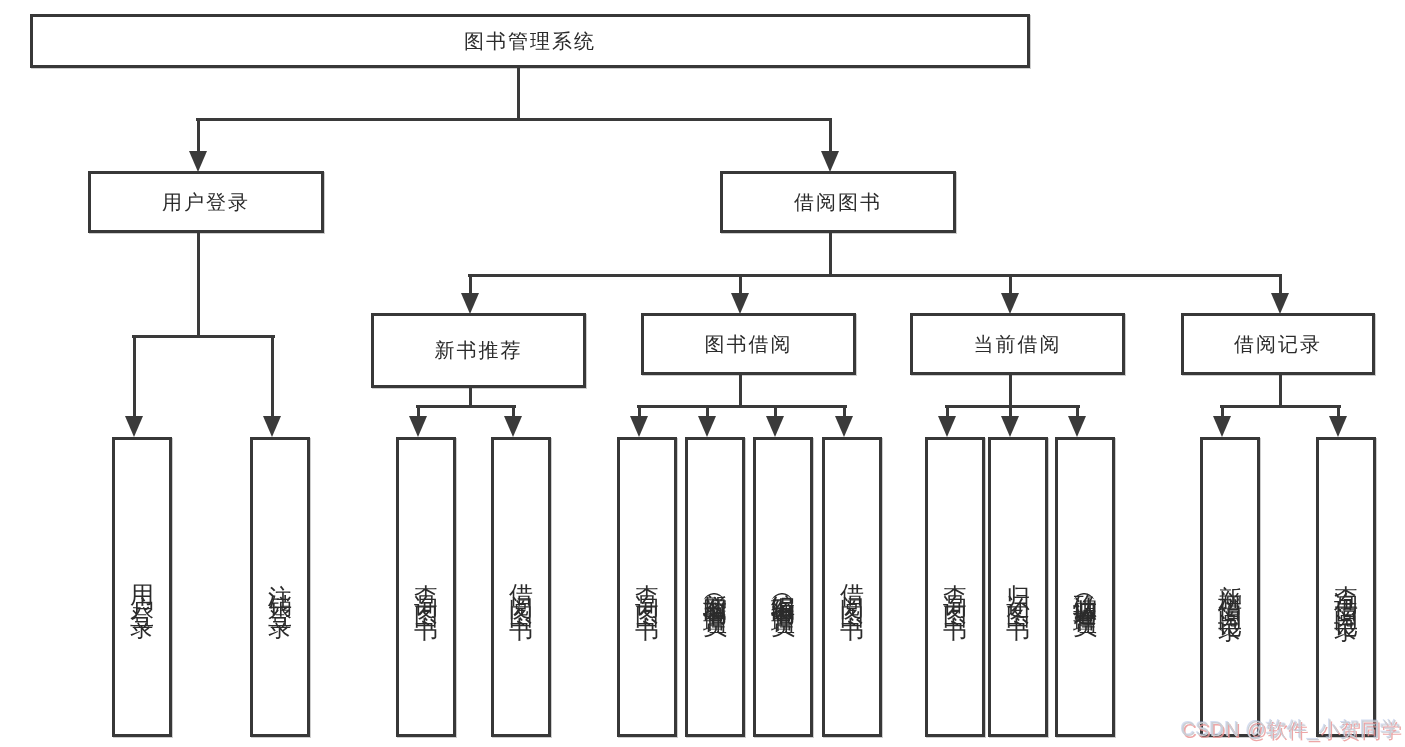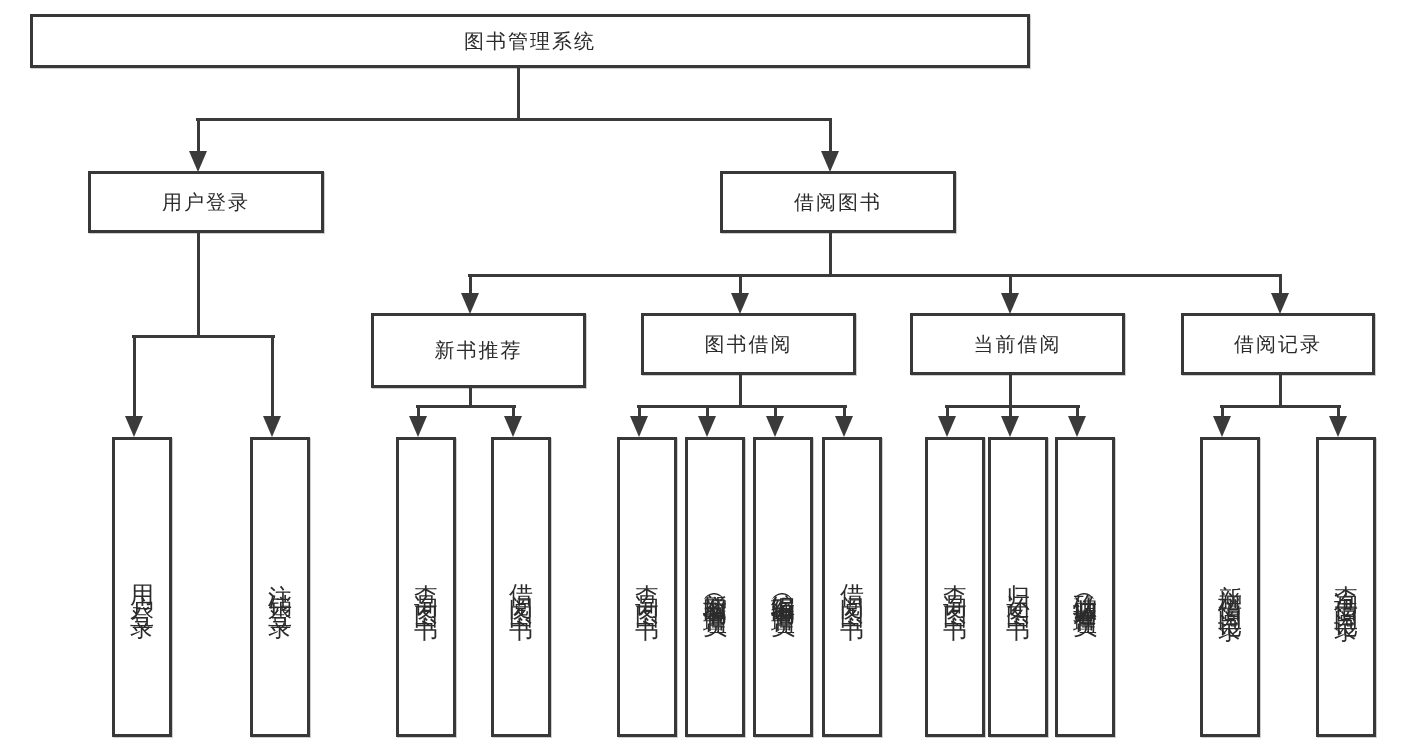--- a/index.html
+++ b/index.html
@@ -154,13 +154,14 @@
   <div class="box vbox" style="left:1047px;top:437px">
     <span class="vlabel" style="letter-spacing: 3px;">确认归还（管理员）</span>
   </div>
   <div class="box vbox" style="left:1192px;top:437px">
     <span class="vlabel" style="letter-spacing: 7px;">新增借阅记录</span>
   </div>
   <div class="box vbox" style="left:1308px;top:437px">
     <span class="vlabel" style="letter-spacing: 7px;">查询借阅记录</span>
   </div>
 
+  <div class="watermark">CSDN @软件_小贺同学</div>
 </div>
 
 </body></html>

